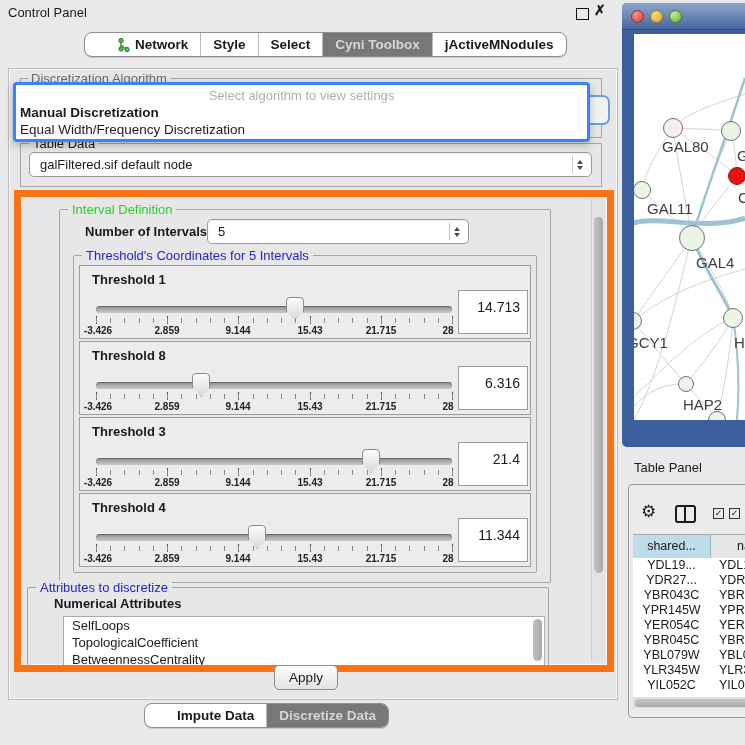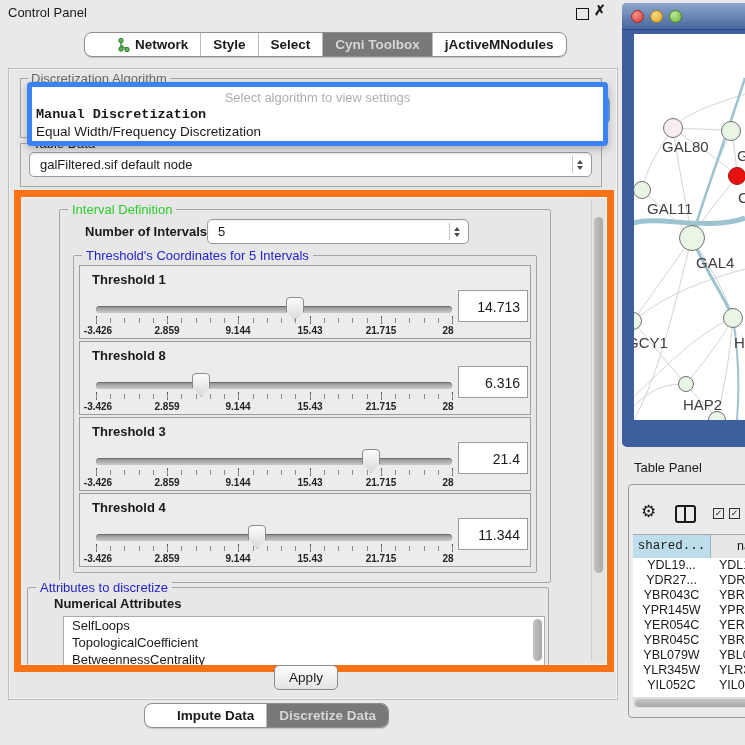--- a/index.html
+++ b/index.html
@@ -23,21 +23,21 @@
   .tri-up{width:0;height:0;border-left:3.5px solid transparent;border-right:3.5px solid transparent;border-bottom:4.5px solid #4a4a4a;}
   .tri-dn{width:0;height:0;border-left:3.5px solid transparent;border-right:3.5px solid transparent;border-top:4.5px solid #4a4a4a;}
   
   .tpanel{position:absolute;left:72px;width:450px;height:72px;background:#ececec;border:1px solid #9d9d9d;}
   .ttitle{position:absolute;left:12px;top:6px;font-size:13px;font-weight:bold;}
   .track{position:absolute;left:16px;top:40px;width:356px;height:7px;border-radius:4px;background:linear-gradient(#8f8f8f,#c9c9c9);box-shadow:inset 0 1px 1px rgba(0,0,0,.3);}
   .thumb{position:absolute;top:31px;width:16px;height:22px;background:linear-gradient(#fdfdfd,#d8d8d8);border:1px solid #8a8a8a;border-radius:4px 4px 2px 2px;clip-path:polygon(0 0,100% 0,100% 60%,50% 100%,0 60%);}
   .ticks-minor{position:absolute;left:16px;top:52px;width:357px;height:5px;background:repeating-linear-gradient(90deg,#8a8a8a 0px,#8a8a8a 1px,transparent 1px,transparent 14.24px);}
   .ticks-major{position:absolute;left:16px;top:50px;width:358px;height:8px;background:repeating-linear-gradient(90deg,#555 0px,#555 1px,transparent 1px,transparent 71.2px);}
   .tlabel{position:absolute;top:59px;font-size:10px;font-weight:bold;color:#222;transform:translateX(-50%);}
-  .tfield{position:absolute;left:378px;top:24px;width:70px;height:32px;background:#fff;border:1px solid #9a9a9a;font-size:14px;text-align:right;line-height:32px;padding-right:7px;box-sizing:border-box;}
+  .tfield{position:absolute;left:378px;top:24px;width:70px;height:44px;background:#fff;border:1px solid #9a9a9a;font-size:14px;text-align:right;line-height:32px;padding-right:7px;box-sizing:border-box;}
   
   .vthumb{background:linear-gradient(90deg,#c2c2c2,#a8a8a8);border-radius:6px;}
   
   .node{position:absolute;border-radius:50%;border:1.5px solid #6f6f6f;background:#e9f6e6;box-sizing:border-box;}
   .nlabel{position:absolute;font-size:15px;color:#3f3f3f;white-space:nowrap;}
   
   .trow{display:flex;height:15px;font-size:12.5px;line-height:15px;}
   .c1{width:77px;text-align:center;flex:none;}
   .c2{width:80px;padding-left:9px;flex:none;text-align:left;}
   .hdr{font-size:12.5px;line-height:21px;}
@@ -76,23 +76,23 @@
       </div>
   </div>
 
   <div class="abs" style="left:8px;top:68px;width:608px;height:630px;background:#e7e7e7;border:1px solid #bdbdbd;box-shadow:inset 0 0 0 1px #f4f4f4;"></div>
 
   <div class="abs" style="left:20px;top:78px;width:580px;height:58px;border:1px solid #a6a6a6;"></div>
   <div class="abs" style="left:28px;top:71px;font-size:13px;color:#6b6b6b;background:#e7e7e7;padding:0 3px;">Discretization Algorithm</div>
 
   <div class="abs" style="left:300px;top:95px;width:306px;height:26px;border:2.5px solid #69a2dd;border-radius:7px;background:#f2f2f2;"></div>
 
-  <div class="abs" style="left:27px;top:82px;width:571px;height:54px;background:#fff;border:5px solid #3b82f6;border-radius:4px;box-shadow:0 3px 8px rgba(0,0,0,.25);z-index:5;">
+  <div class="abs" style="left:13px;top:82px;width:571px;height:54px;background:#fff;border:3px solid #3b82f6;border-radius:4px;box-shadow:0 3px 8px rgba(0,0,0,.25);z-index:5;">
     <div style="text-align:center;font-size:13px;color:#aeaeae;padding-top:3px;">Select algorithm to view settings</div>
-    <div style="font-size:13.5px;font-weight:bold;padding:2px 4px 0 4px;font-family:Liberation Mono, monospace;">Manual Discretization</div>
+    <div style="font-size:13.5px;font-weight:bold;padding:2px 4px 0 4px;">Manual Discretization</div>
     <div style="font-size:13.5px;padding:2px 4px 0 4px;">Equal Width/Frequency Discretization</div>
   </div>
 
   <div class="abs" style="left:20px;top:143px;width:580px;height:42px;border:1px solid #a6a6a6;">
     <div class="gtitle" style="background:#e7e7e7;">Table Data</div>
     <div class="combo" style="position:absolute;left:8px;top:8px;width:563px;height:25px;box-sizing:border-box;">
       <span class="val">galFiltered.sif default node</span>
       <span class="spinner">
           <span class="tri-up"></span>
           <span class="tri-dn"></span>
@@ -269,21 +269,21 @@
   <div class="abs" style="left:628px;top:484px;width:130px;height:232px;background:#ebebeb;border:1px solid #9a9a9a;border-radius:4px;">
 
     <div style="position:absolute;left:12px;top:18px;font-size:17px;line-height:17px;">⚙</div>
     <div style="position:absolute;left:46px;top:20px;width:17px;height:14px;border:2px solid #1a1a1a;border-radius:3px;">
       <div style="position:absolute;left:6.5px;top:0;width:2px;height:100%;background:#1a1a1a;"></div>
     </div>
     <div style="position:absolute;left:84px;top:23px;width:9px;height:9px;border:1.5px solid #333;font-size:9px;line-height:9px;text-align:center;">✓</div>
     <div style="position:absolute;left:100px;top:23px;width:9px;height:9px;border:1.5px solid #333;font-size:9px;line-height:9px;text-align:center;">✓</div>
 
     <div style="position:absolute;left:4px;top:49px;display:flex;height:23px;border-top:1px solid #aaa;border-bottom:1px solid #aaa;">
-      <div class="c1 hdr" style="background:#bcdde9;border-right:1px solid #9ab4be;line-height:23px;font-family:Liberation Mono, monospace;">shared...</div>
+      <div class="c1 hdr" style="background:#bcdde9;border-right:1px solid #9ab4be;line-height:23px;">shared...</div>
       <div class="c2 hdr" style="background:#e6e6e6;line-height:23px;padding-left:26px;">na</div>
     </div>
 
     <div style="position:absolute;left:4px;top:73px;width:170px;background:#fff;overflow:hidden;height:139px;">
       <div class="trow">
           <div class="c1">YDL19...</div>
           <div class="c2">YDL1</div>
         </div>
       <div class="trow">
           <div class="c1">YDR27...</div>

